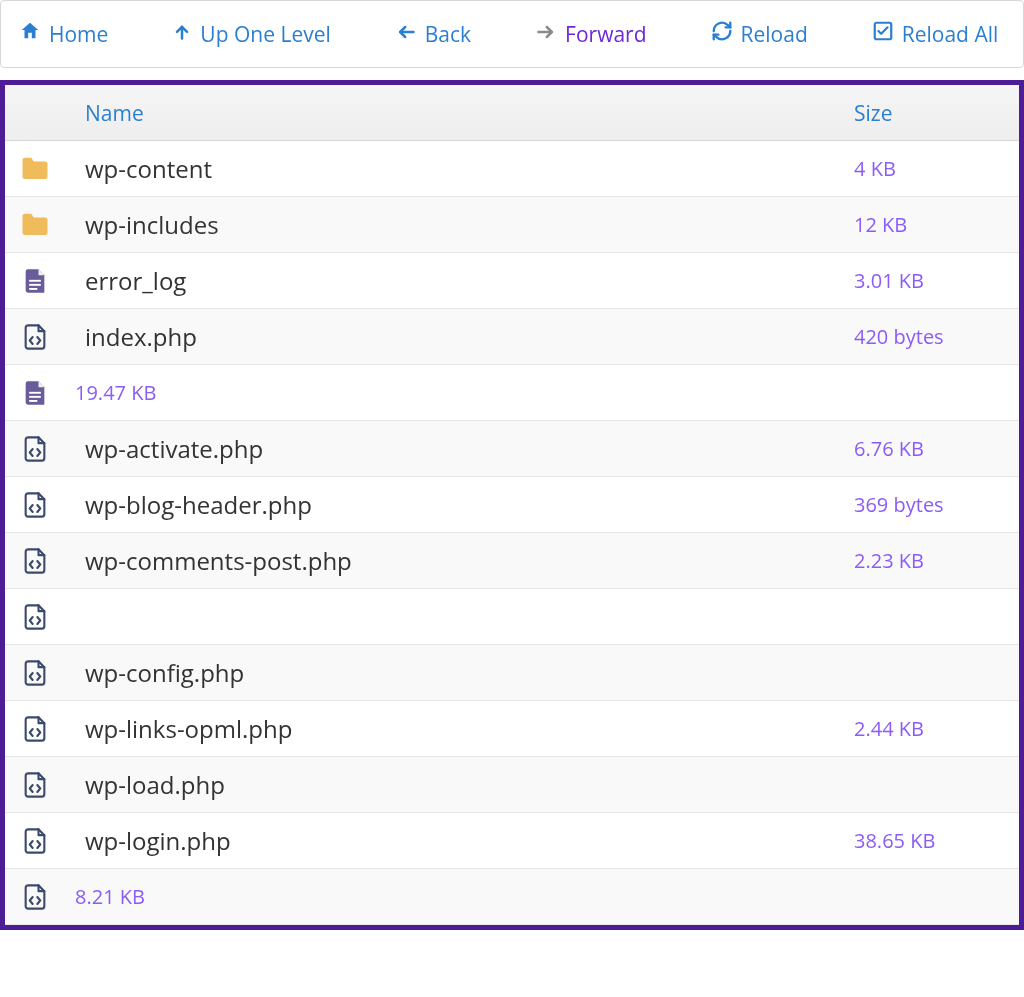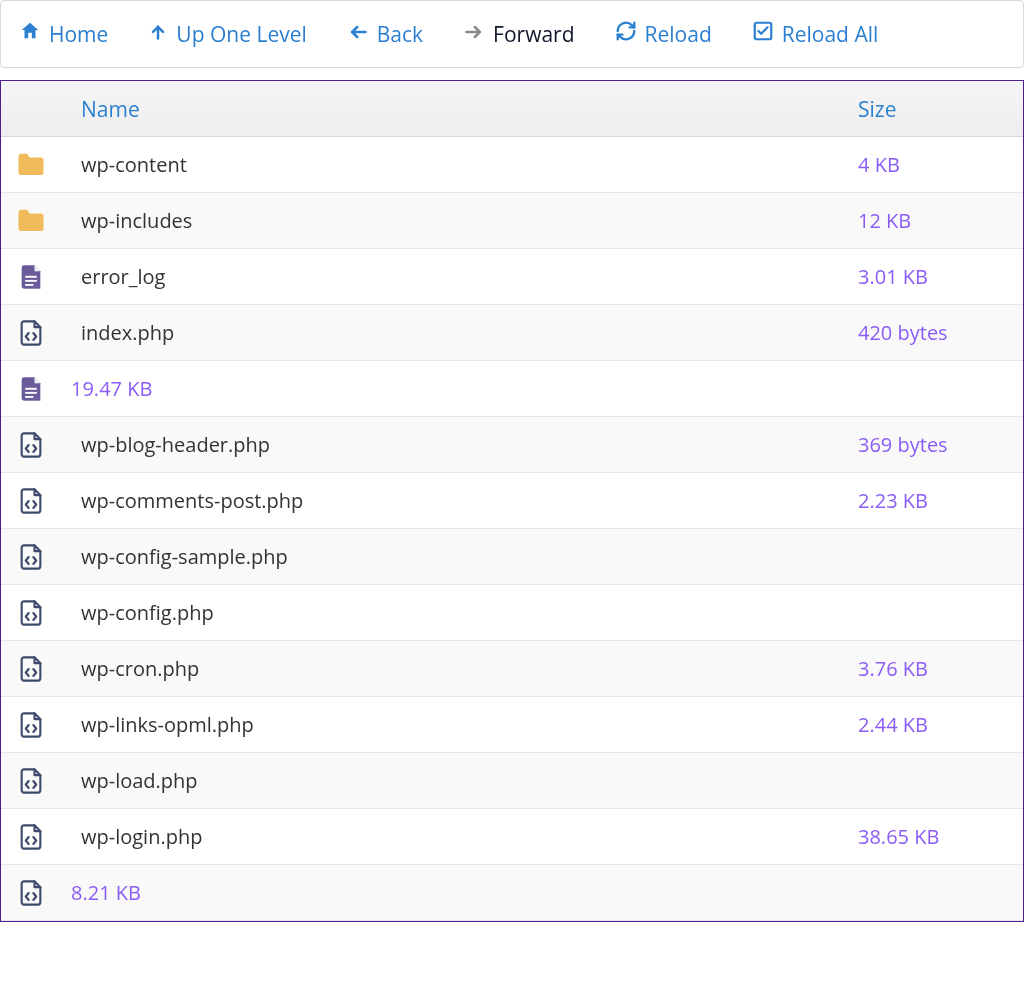--- a/index.html
+++ b/index.html
@@ -13,42 +13,42 @@
 
     
     .toolbar {
       display: flex;
       align-items: center;
       height: 68px;
       border: 1px solid #d8d8d8;
       border-radius: 4px;
       background: #fff;
       padding: 0 18px;
-      gap: 40px;
+      gap: 64px;
       margin-bottom: 12px;
     }
     .tb-btn {
       display: inline-flex;
       align-items: center;
       gap: 8px;
       color: #2b7fd1;
       cursor: pointer;
       font-size: 21px;
       font-weight: 400;
       white-space: nowrap;
     }
     .tb-btn.disabled {
-      color: #0f172a;
+      color: #6d28d9;
       cursor: default;
     }
     .tb-btn svg { flex-shrink: 0; }
 
     
     .table-wrap {
-      border: 1px solid #4c1d95;
+      border: 5px solid #4c1d95;
     }
     .header-row {
       display: flex;
       background: linear-gradient(#f5f5f5, #eeeeee);
       border-bottom: 1px solid #d8d8d8;
       height: 56px;
       align-items: center;
     }
     .col-icon { width: 60px; flex-shrink: 0; display: flex; align-items: center; justify-content: center; }
     .col-name { flex: 1; padding-left: 20px; text-align: left; }
@@ -61,21 +61,21 @@
     }
     .file-row {
       display: flex;
       align-items: center;
       height: 56px;
       border-bottom: 1px solid #e6e6e6;
       cursor: pointer;
     }
     .file-row:nth-child(odd) { background: #fff; }
     .file-row:nth-child(even) { background: #f9f9f9; }
-    .file-row .col-name { color: #333; font-size: 20px; }
+    .file-row .col-name { color: #333; font-size: 24px; }
     .file-row .col-size { color: #8b5cf6; font-size: 20px; }
     #file-rows { }
 
     
     .icon-svg { width: 28px; height: 28px; }
     .icon-svg-folder { width: 30px; height: 26px; }
 
   </style>
 </head>
 <body>
@@ -211,20 +211,32 @@
   </div>
       <div class="file-row">
     <div class="col-icon">
           <svg class="icon-svg" viewBox="0 0 24 24" fill="none" stroke="#3b4a6b" stroke-width="1.8" stroke-linejoin="round" stroke-linecap="round">
     <path d="M6 2h9l5 5v13a2 2 0 0 1-2 2H6a2 2 0 0 1-2-2V4a2 2 0 0 1 2-2z"></path>
     <path d="M15 2v5h5"></path>
     <path d="M10 12l-2.5 3L10 18"></path>
     <path d="M14 12l2.5 3L14 18"></path>
   </svg>
         </div>
+    <div class="col-name">wp-activate.php</div>
+    <div class="col-size">6.76 KB</div>
+  </div>
+      <div class="file-row">
+    <div class="col-icon">
+          <svg class="icon-svg" viewBox="0 0 24 24" fill="none" stroke="#3b4a6b" stroke-width="1.8" stroke-linejoin="round" stroke-linecap="round">
+    <path d="M6 2h9l5 5v13a2 2 0 0 1-2 2H6a2 2 0 0 1-2-2V4a2 2 0 0 1 2-2z"></path>
+    <path d="M15 2v5h5"></path>
+    <path d="M10 12l-2.5 3L10 18"></path>
+    <path d="M14 12l2.5 3L14 18"></path>
+  </svg>
+        </div>
     <div class="col-name">wp-blog-header.php</div>
     <div class="col-size">369 bytes</div>
   </div>
       <div class="file-row">
     <div class="col-icon">
           <svg class="icon-svg" viewBox="0 0 24 24" fill="none" stroke="#3b4a6b" stroke-width="1.8" stroke-linejoin="round" stroke-linecap="round">
     <path d="M6 2h9l5 5v13a2 2 0 0 1-2 2H6a2 2 0 0 1-2-2V4a2 2 0 0 1 2-2z"></path>
     <path d="M15 2v5h5"></path>
     <path d="M10 12l-2.5 3L10 18"></path>
     <path d="M14 12l2.5 3L14 18"></path>
@@ -235,44 +247,31 @@
   </div>
       <div class="file-row">
     <div class="col-icon">
           <svg class="icon-svg" viewBox="0 0 24 24" fill="none" stroke="#3b4a6b" stroke-width="1.8" stroke-linejoin="round" stroke-linecap="round">
     <path d="M6 2h9l5 5v13a2 2 0 0 1-2 2H6a2 2 0 0 1-2-2V4a2 2 0 0 1 2-2z"></path>
     <path d="M15 2v5h5"></path>
     <path d="M10 12l-2.5 3L10 18"></path>
     <path d="M14 12l2.5 3L14 18"></path>
   </svg>
         </div>
-    <div class="col-name">wp-config-sample.php</div>
   </div>
       <div class="file-row">
     <div class="col-icon">
           <svg class="icon-svg" viewBox="0 0 24 24" fill="none" stroke="#3b4a6b" stroke-width="1.8" stroke-linejoin="round" stroke-linecap="round">
     <path d="M6 2h9l5 5v13a2 2 0 0 1-2 2H6a2 2 0 0 1-2-2V4a2 2 0 0 1 2-2z"></path>
     <path d="M15 2v5h5"></path>
     <path d="M10 12l-2.5 3L10 18"></path>
     <path d="M14 12l2.5 3L14 18"></path>
   </svg>
         </div>
     <div class="col-name">wp-config.php</div>
-  </div>
-      <div class="file-row">
-    <div class="col-icon">
-          <svg class="icon-svg" viewBox="0 0 24 24" fill="none" stroke="#3b4a6b" stroke-width="1.8" stroke-linejoin="round" stroke-linecap="round">
-    <path d="M6 2h9l5 5v13a2 2 0 0 1-2 2H6a2 2 0 0 1-2-2V4a2 2 0 0 1 2-2z"></path>
-    <path d="M15 2v5h5"></path>
-    <path d="M10 12l-2.5 3L10 18"></path>
-    <path d="M14 12l2.5 3L14 18"></path>
-  </svg>
-        </div>
-    <div class="col-name">wp-cron.php</div>
-    <div class="col-size">3.76 KB</div>
   </div>
       <div class="file-row">
     <div class="col-icon">
           <svg class="icon-svg" viewBox="0 0 24 24" fill="none" stroke="#3b4a6b" stroke-width="1.8" stroke-linejoin="round" stroke-linecap="round">
     <path d="M6 2h9l5 5v13a2 2 0 0 1-2 2H6a2 2 0 0 1-2-2V4a2 2 0 0 1 2-2z"></path>
     <path d="M15 2v5h5"></path>
     <path d="M10 12l-2.5 3L10 18"></path>
     <path d="M14 12l2.5 3L14 18"></path>
   </svg>
         </div>

